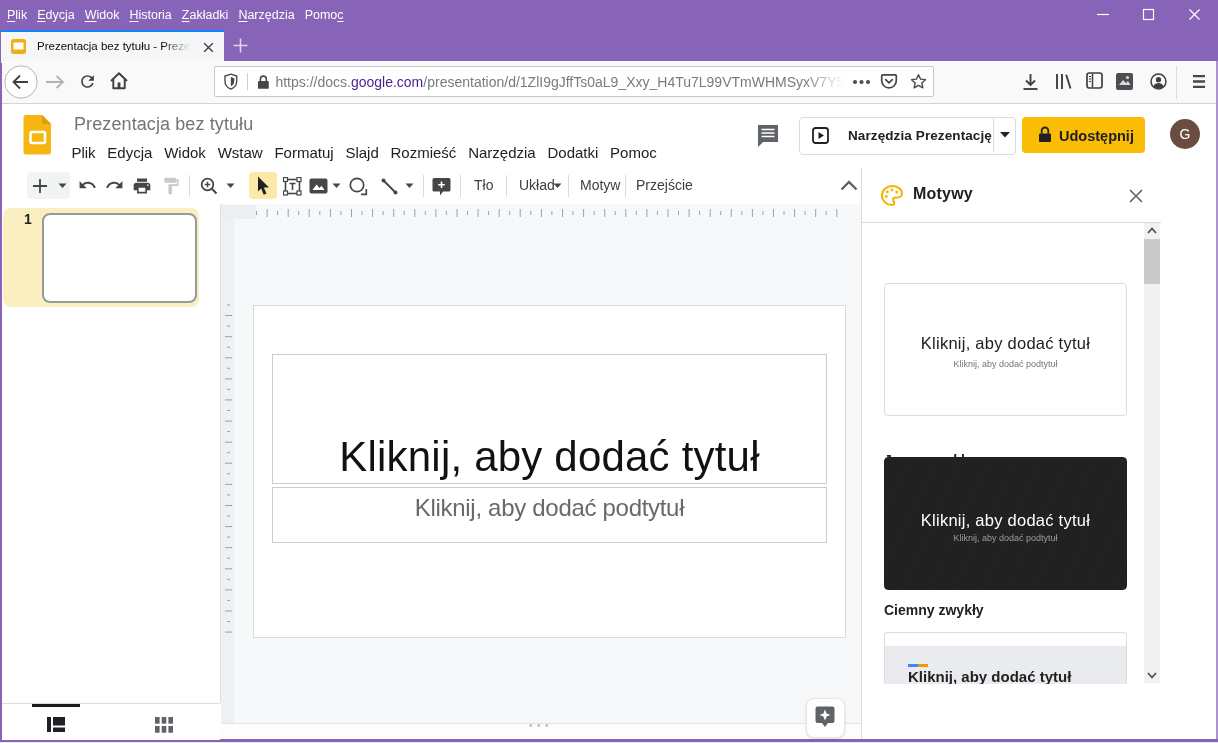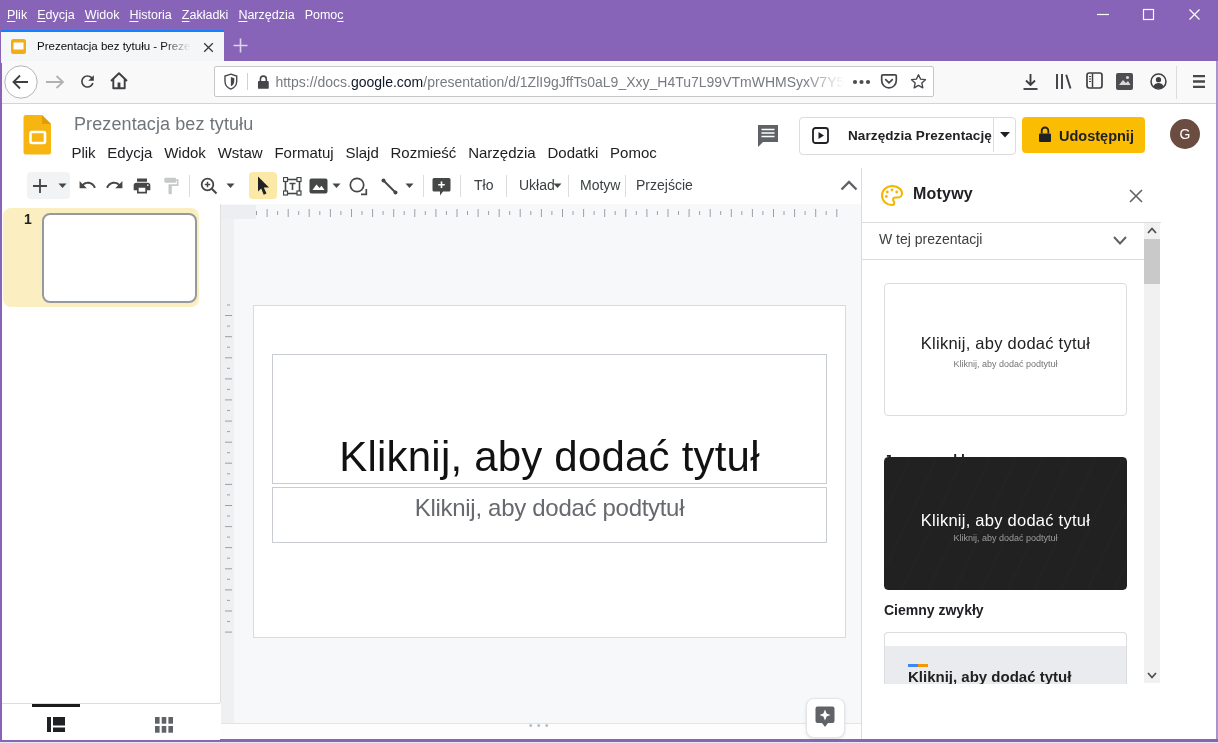--- a/index.html
+++ b/index.html
@@ -121,21 +121,21 @@
     <div class="abs" id="urlbar">
       <svg style="margin-left:9px" width="14" height="17" viewBox="0 0 14 17">
         <path d="M7 1 L13 3 V8 C13 12.5 10.5 15 7 16.2 C3.5 15 1 12.5 1 8 V3 Z" fill="none" stroke="#45454a" stroke-width="1.4"></path>
         <path d="M7 4 L10.5 5.2 V8 C10.5 10.7 9.2 12.4 7 13.3 Z" fill="#45454a"></path>
       </svg>
       <div style="width:1px;height:17px;background:#d0d0d1;margin:0 9px 0 9px"></div>
       <svg width="13" height="16" viewBox="0 0 13 16">
         <rect x="1" y="7" width="11" height="8" rx="1" fill="#45454a"></rect>
         <path d="M3.5 7 V5 a3 3 0 0 1 6 0 V7" fill="none" stroke="#45454a" stroke-width="1.6"></path>
       </svg>
-      <div style="font-size:14px;color:#777b80;margin-left:6px;white-space:nowrap;overflow:hidden;flex:1 1 auto;-webkit-mask-image:linear-gradient(90deg,#000 92%,transparent 99%);mask-image:linear-gradient(90deg,#000 92%,transparent 99%);">https://docs.<span style="color:#0f172a">google.com</span>/presentation/d/1ZlI9gJffTs0aL9_Xxy_H4Tu7L99VTmWHMSyxV7Y50U</div>
+      <div style="font-size:14px;color:#777b80;margin-left:6px;white-space:nowrap;overflow:hidden;flex:1 1 auto;-webkit-mask-image:linear-gradient(90deg,#000 92%,transparent 99%);mask-image:linear-gradient(90deg,#000 92%,transparent 99%);">https://docs.<span style="color:#4c1d95">google.com</span>/presentation/d/1ZlI9gJffTs0aL9_Xxy_H4Tu7L99VTmWHMSyxV7Y50U</div>
       <svg style="flex:0 0 auto;margin:0 6px 0 2px" width="19" height="6" viewBox="0 0 19 6">
           <circle cx="3" cy="3" r="2.1" fill="#4d4d52"></circle>
           <circle cx="9.5" cy="3" r="2.1" fill="#4d4d52"></circle>
           <circle cx="16" cy="3" r="2.1" fill="#4d4d52"></circle>
         </svg>
       <svg style="flex:0 0 auto;margin-left:3px" width="18" height="17" viewBox="0 0 18 17">
         <path d="M2.8 1.9 H15.2 A1.1 1.1 0 0 1 16.3 3 V7.6 A7.3 7.3 0 0 1 1.7 7.6 V3 A1.1 1.1 0 0 1 2.8 1.9 Z" fill="none" stroke="#45454a" stroke-width="1.7"></path>
         <path d="M5.7 6.6 L9 9.9 L12.3 6.6" fill="none" stroke="#45454a" stroke-width="1.7" stroke-linecap="round"></path>
       </svg>
       <svg style="flex:0 0 auto;margin:0 6px 0 12px" width="17" height="17" viewBox="0 0 18 18">
@@ -455,26 +455,20 @@
         <circle cx="6.3" cy="7" r="1.4" fill="#f4b400"></circle>
         <circle cx="11" cy="5" r="1.4" fill="#f4b400"></circle>
         <circle cx="15.7" cy="7" r="1.4" fill="#f4b400"></circle>
         <circle cx="5.3" cy="11.5" r="1.4" fill="#f4b400"></circle>
       </svg>
       <div class="abs" id="rptitle">Motywy</div>
       <svg class="abs" style="left:267px;top:21px" width="14" height="14" viewBox="0 0 14 14">
         <path d="M1 1 L13 13 M13 1 L1 13" stroke="#5f6368" stroke-width="1.6"></path>
       </svg>
     </div>
-    <div class="abs" id="rpsect">
-      <div class="abs" style="left:17px;top:8px;font-size:14px;color:#3c4043;">W tej prezentacji</div>
-      <svg class="abs" style="left:251px;top:13px" width="14" height="9" viewBox="0 0 14 9">
-          <path d="M1 1 L7 7.5 L13 1" fill="none" stroke="#5f6368" stroke-width="2"></path>
-        </svg>
-    </div>
 
     <div class="abs card" style="top:115px;height:131px;">
       <div class="abs" style="left:0;right:0;top:50px;text-align:center;font-size:16.5px;color:#212121;letter-spacing:.25px;">Kliknij, aby dodać tytuł</div>
       <div class="abs" style="left:0;right:0;top:75px;text-align:center;font-size:9px;color:#757575;">Kliknij, aby dodać podtytuł</div>
     </div>
     <div class="abs cardlabel" style="top:256px;margin-top:28px;">Jasny zwykły</div>
 
     <div class="abs card" style="top:289px;height:131px;background:repeating-linear-gradient(115deg,#212121 0 22px,#232323 22px 24px);border-color:#212121;">
       <div class="abs" style="left:0;right:0;top:53px;text-align:center;font-size:16.5px;color:#fff;letter-spacing:.25px;">Kliknij, aby dodać tytuł</div>
       <div class="abs" style="left:0;right:0;top:75px;text-align:center;font-size:9px;color:#9e9e9e;">Kliknij, aby dodać podtytuł</div>

